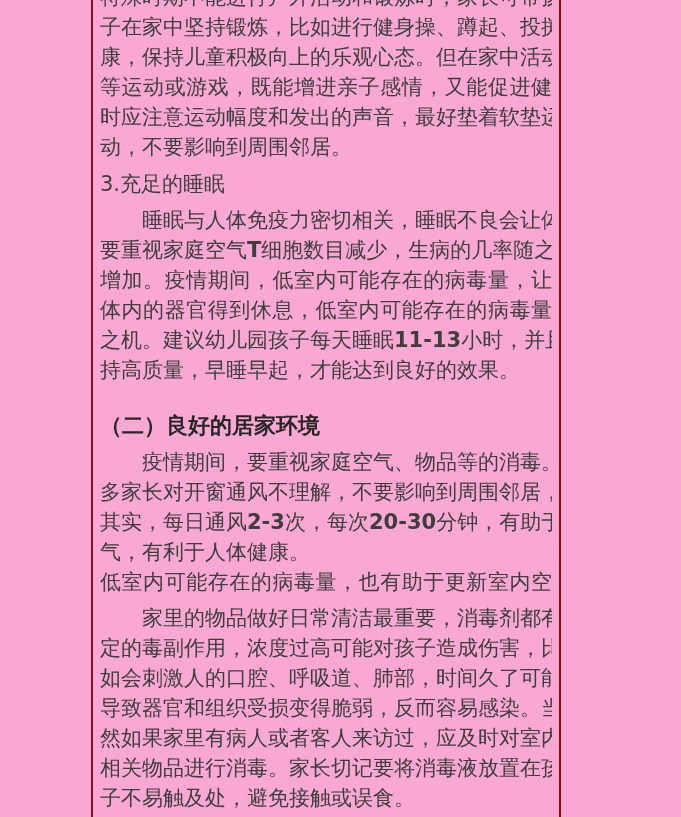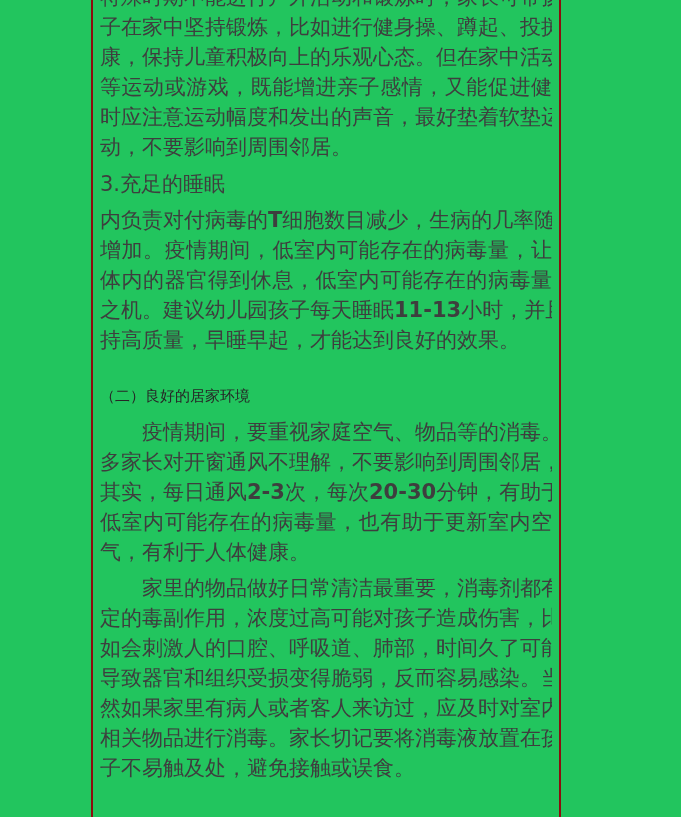--- a/index.html
+++ b/index.html
@@ -4,21 +4,21 @@
 <style>
   html, body {
     margin: 0;
     padding: 0;
     background: #ffffff;
   }
   .page {
     position: relative;
     width: 681px;
     height: 817px;
-    background: #22c55e;
+    background: #f9a8d4;
     overflow: hidden;
     font-family: "DejaVu Sans", sans-serif;
   }
   .vrule {
     position: absolute;
     top: 0;
     bottom: 0;
     width: 2px;
     background: #8c0e0e;
   }
@@ -33,23 +33,23 @@
     font-size: 21px;
     line-height: 30px;
     letter-spacing: 0;
   }
   .block { margin: 0; }
   .block.paragraph { margin-top: 6px; }
   .block.paragraph.first { margin-top: 0; }
   .block.subheading { margin-top: 7px; }
   .block.heading {
     margin-top: 26px;
-    font-weight: normal;
+    font-weight: bold;
     color: #262626;
-    font-size: 15px;
+    font-size: 22px;
   }
   .line {
     height: 30px;
     overflow: hidden;
     text-align: justify;
     text-align-last: justify;
     white-space: nowrap;
   }
   .line.last {
     text-align-last: left;
@@ -70,35 +70,36 @@
         <div class="line"><span>子在家中坚持锻炼，比如进行健身操、蹲起、投掷</span></div>
         <div class="line"><span>康，保持儿童积极向上的乐观心态。但在家中活动</span></div>
         <div class="line"><span>等运动或游戏，既能增进亲子感情，又能促进健</span></div>
         <div class="line"><span>时应注意运动幅度和发出的声音，最好垫着软垫运</span></div>
         <div class="line last"><span>动，不要影响到周围邻居。</span></div>
       </div>
       <div class="block subheading">
         <div class="line last"><span>3.充足的睡眠</span></div>
       </div>
       <div class="block paragraph">
-        <div class="line"><span>内负责对付病毒的</span><b>T</b><span>细胞数目减少，生病的几率随之</span></div>
+        <div class="line indent"><span>睡眠与人体免疫力密切相关，睡眠不良会让体</span></div>
+        <div class="line"><span>要重视家庭空气</span><b>T</b><span>细胞数目减少，生病的几率随之</span></div>
         <div class="line"><span>增加。疫情期间，低室内可能存在的病毒量，让</span></div>
         <div class="line"><span>体内的器官得到休息，低室内可能存在的病毒量</span></div>
         <div class="line"><span>之机。建议幼儿园孩子每天睡眠</span><b>11-13</b><span>小时，并且保</span></div>
         <div class="line last"><span>持高质量，早睡早起，才能达到良好的效果。</span></div>
       </div>
       <div class="block heading">
         <div class="line last"><span>（二）良好的居家环境</span></div>
       </div>
       <div class="block paragraph">
         <div class="line indent"><span>疫情期间，要重视家庭空气、物品等的消毒。很</span></div>
         <div class="line"><span>多家长对开窗通风不理解，不要影响到周围邻居，</span></div>
         <div class="line"><span>其实，每日通风</span><b>2-3</b><span>次，每次</span><b>20-30</b><span>分钟，有助于降</span></div>
+        <div class="line last"><span>气，有利于人体健康。</span></div>
         <div class="line"><span>低室内可能存在的病毒量，也有助于更新室内空</span></div>
-        <div class="line last"><span>气，有利于人体健康。</span></div>
       </div>
       <div class="block paragraph">
         <div class="line indent"><span>家里的物品做好日常清洁最重要，消毒剂都有一</span></div>
         <div class="line"><span>定的毒副作用，浓度过高可能对孩子造成伤害，比</span></div>
         <div class="line"><span>如会刺激人的口腔、呼吸道、肺部，时间久了可能</span></div>
         <div class="line"><span>导致器官和组织受损变得脆弱，反而容易感染。当</span></div>
         <div class="line"><span>然如果家里有病人或者客人来访过，应及时对室内</span></div>
         <div class="line"><span>相关物品进行消毒。家长切记要将消毒液放置在孩</span></div>
         <div class="line last"><span>子不易触及处，避免接触或误食。</span></div>
       </div>

